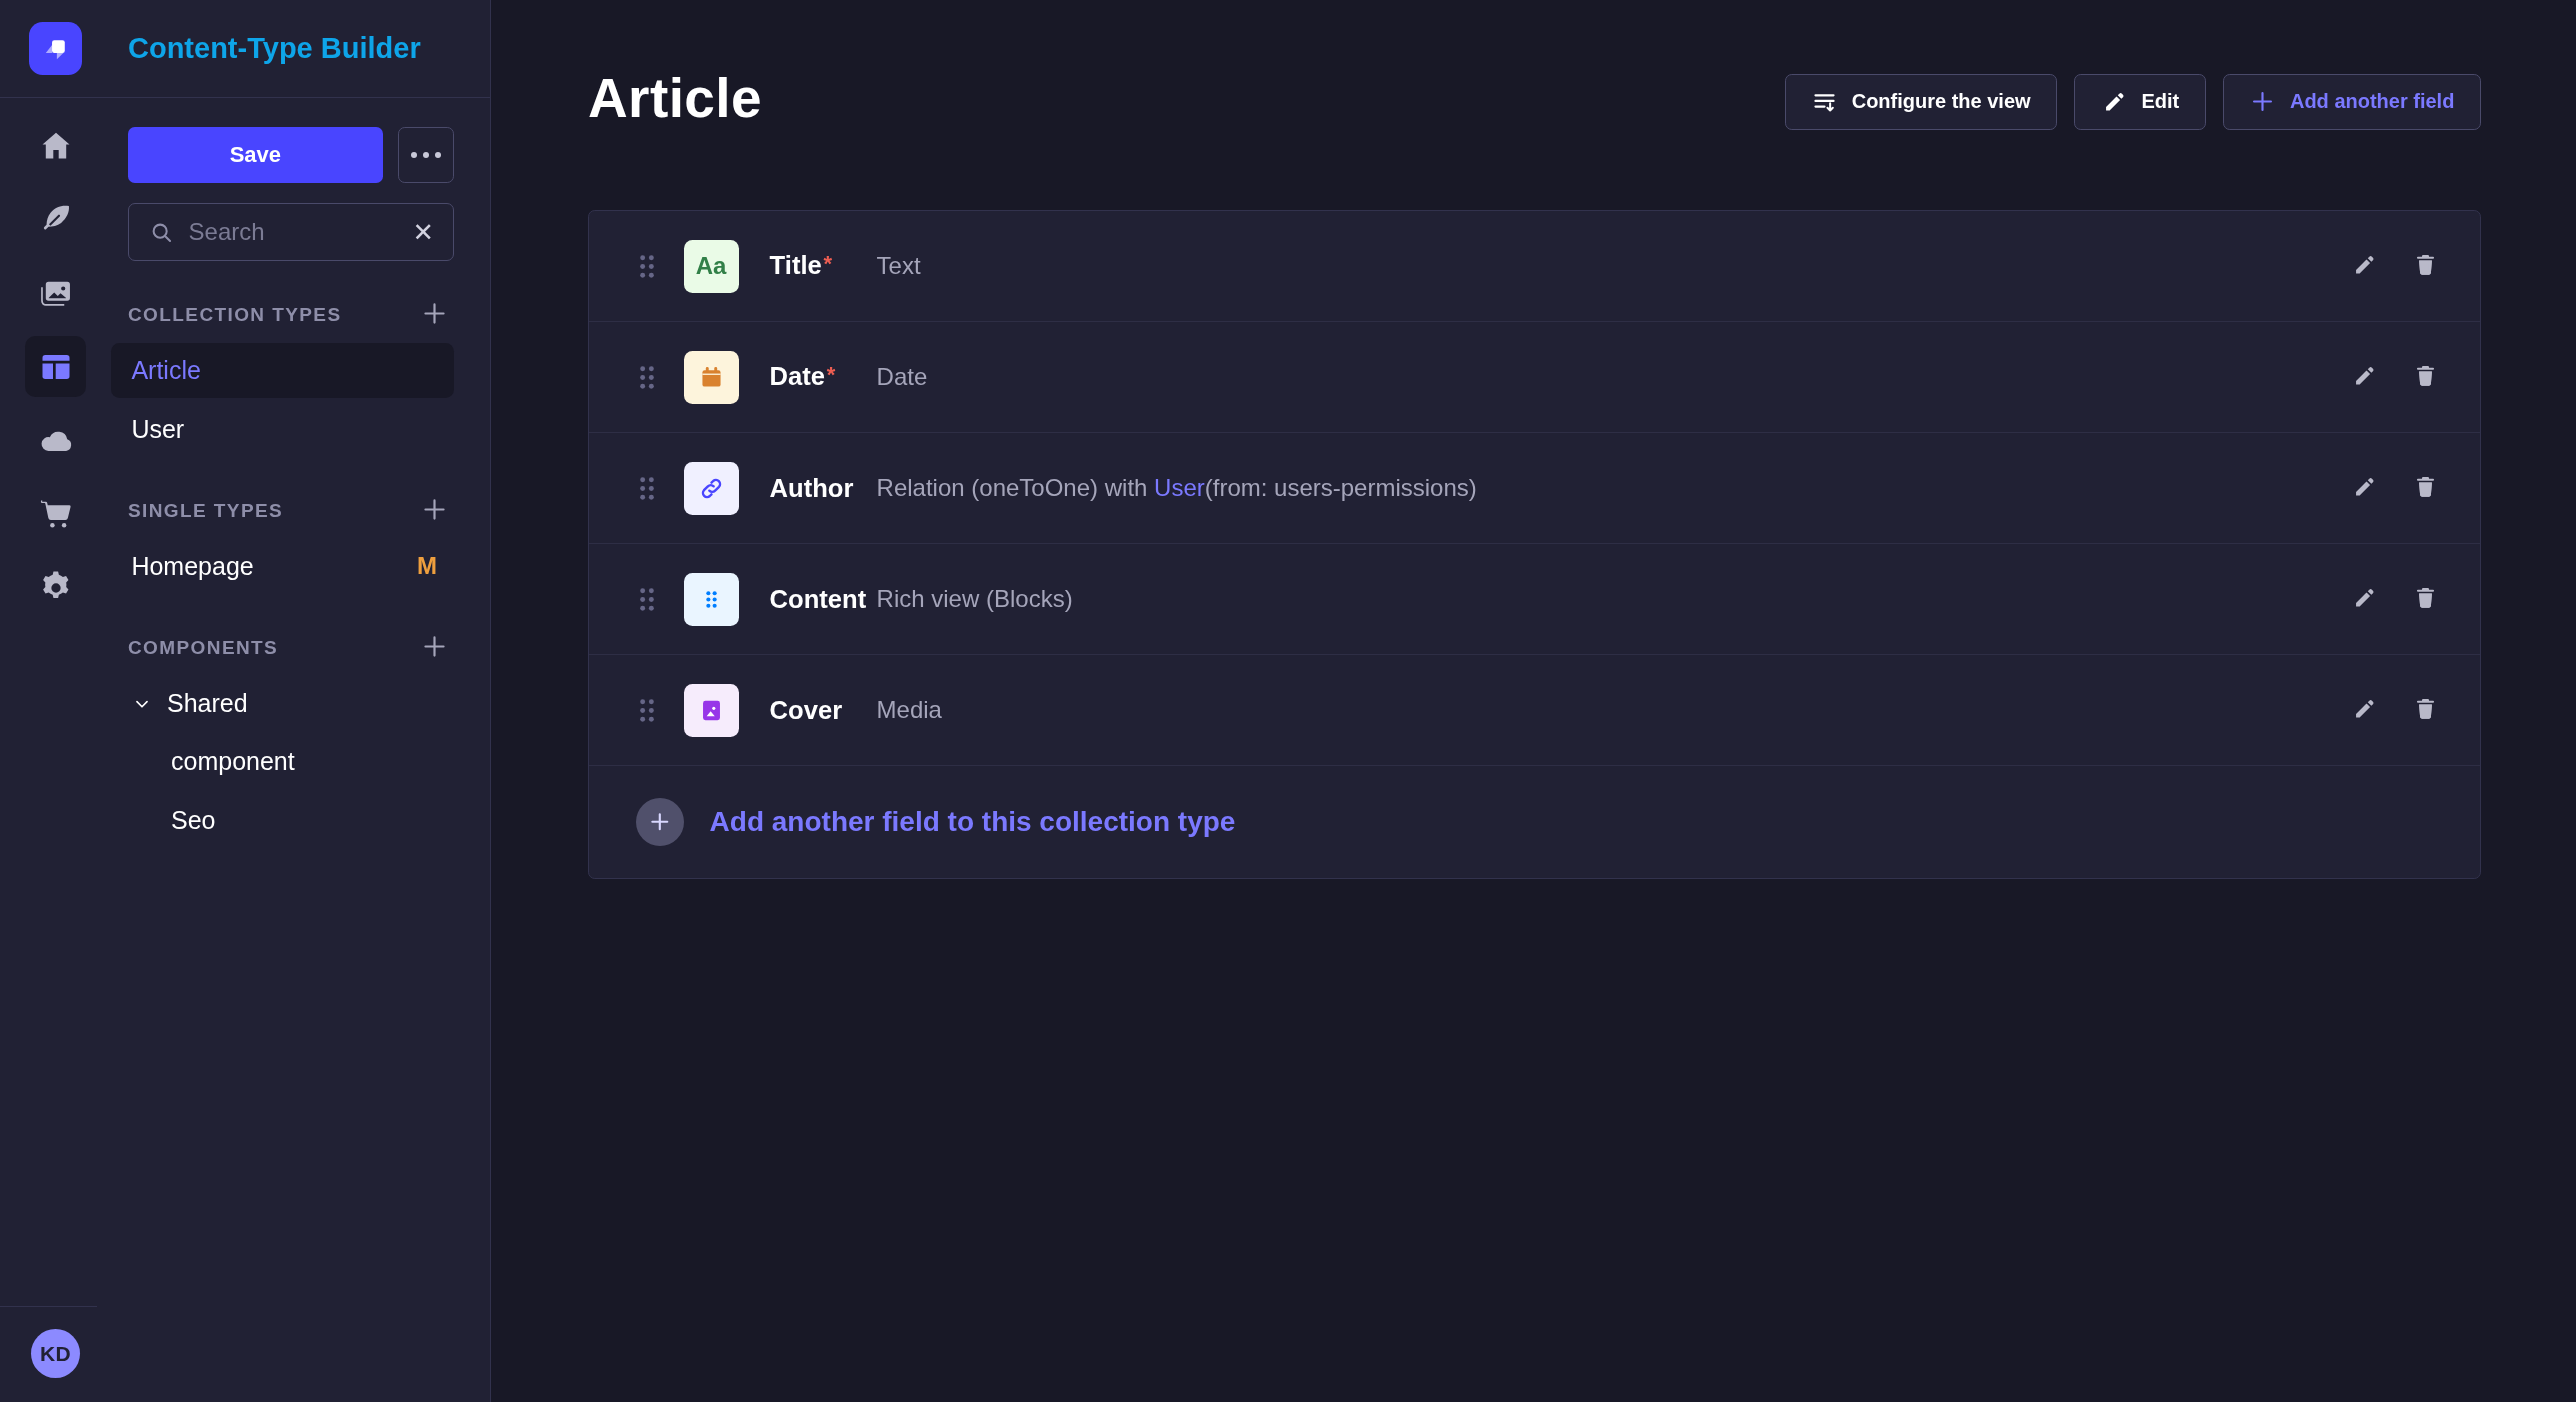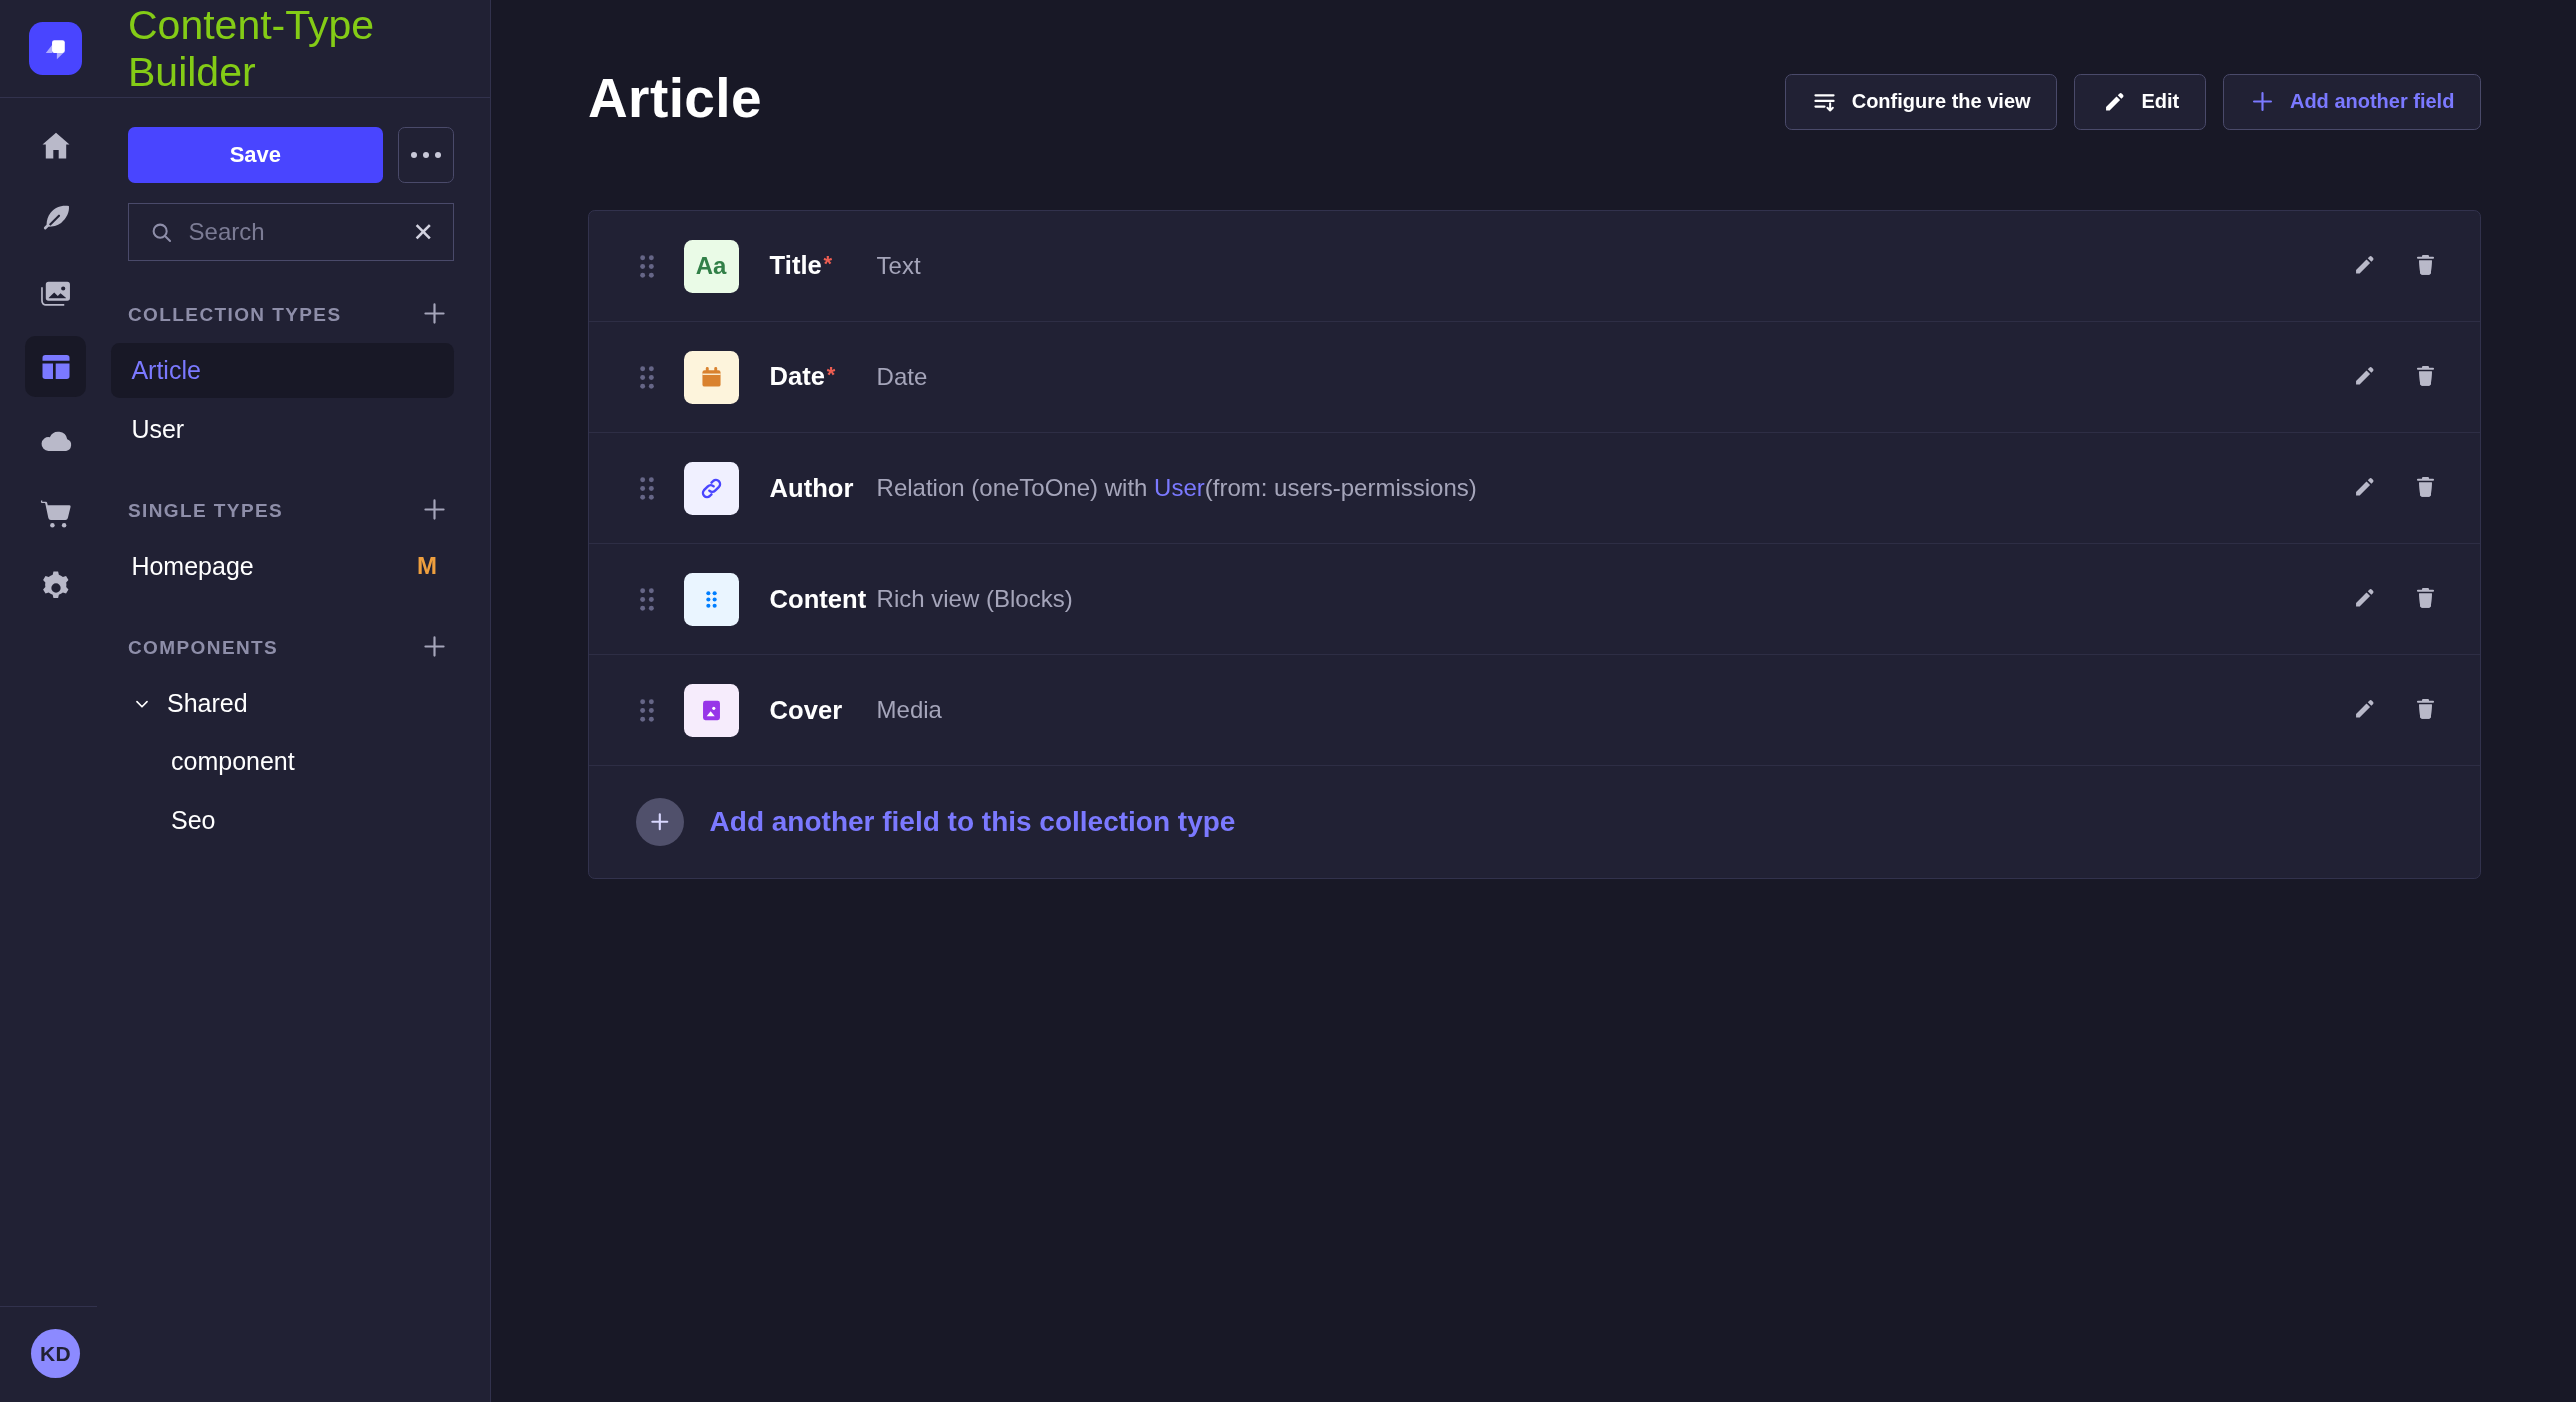--- a/index.html
+++ b/index.html
@@ -25,27 +25,27 @@
   .nav-btn.active svg { fill:#7b79ff; }
   .nav-bottom { margin-top:auto; width:100%; border-top:0.9px solid #32324d; padding:22px 0 24px 0; display:flex; justify-content:center; }
   .avatar { width:49px; height:49px; border-radius:50%; background:#8c8aff; color:#212134; font-weight:700; font-size:21px; display:flex; align-items:center; justify-content:center; letter-spacing:0.4px; }
 
   
   .subnav {
     position:fixed; left:97px; top:0; bottom:0; width:394px;
     background:#212134; border-right:0.9px solid #32324d;
   }
   .subnav-header { height:98px; border-bottom:0.9px solid #32324d; display:flex; align-items:center; padding:0 31px; }
-  .subnav-title { font-size:41px; font-weight:400; color:#84cc16; }
+  .subnav-title { font-size:29px; font-weight:700; color:#0ea5e9; }
   .subnav-body { padding:29px 36px 0 31px; }
   .save-row { display:flex; gap:15.3px; }
   .save-btn { flex:1; height:56px; background:#4945ff; border:none; border-radius:6.8px; color:#ffffff; font-size:22px; font-weight:700; font-family:inherit; }
   .more-btn { width:56px; height:56px; background:transparent; border:0.9px solid #4a4a6a; border-radius:6.8px; color:#c8c8d8; display:flex; align-items:center; justify-content:center; gap:6px; }
   .more-btn i { width:6px; height:6px; border-radius:50%; background:#c8c8d8; }
-  .search-box { margin-top:20.4px; height:58px; border:0.9px solid #4a4a6a; border-radius:0; display:flex; align-items:center; padding:0 19px; gap:13.6px; }
+  .search-box { margin-top:20.4px; height:58px; border:0.9px solid #4a4a6a; border-radius:7px; display:flex; align-items:center; padding:0 19px; gap:13.6px; }
   .search-box svg { width:27px; height:27px; flex:none; }
   .search-box input { flex:1; background:transparent; border:none; outline:none; color:#ffffff; font-size:24px; font-family:inherit; min-width:0; }
   .search-box input::placeholder { color:#7b7b94; }
   .clear-x { font-size:25.6px; color:#d2d2e0; line-height:1; }
 
   .section { margin-top:31px; }
   .section-head { display:flex; align-items:center; justify-content:space-between; height:46px; padding-right:5.1px; }
   .section-label { font-size:19px; font-weight:700; letter-spacing:1.4px; color:#8e8ea9; text-transform:uppercase; }
   .plus-btn svg { width:29px; height:29px; stroke:#a5a5ba; }
   .section-items { list-style:none; margin:5.1px 0 0 -17px; }

